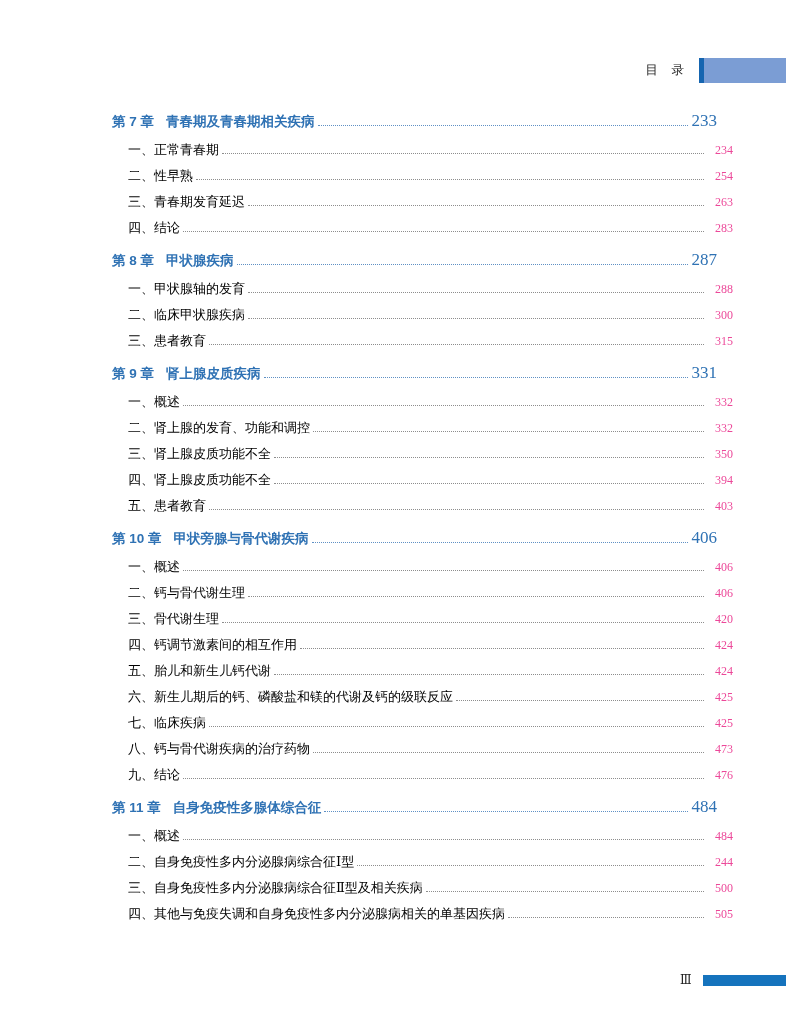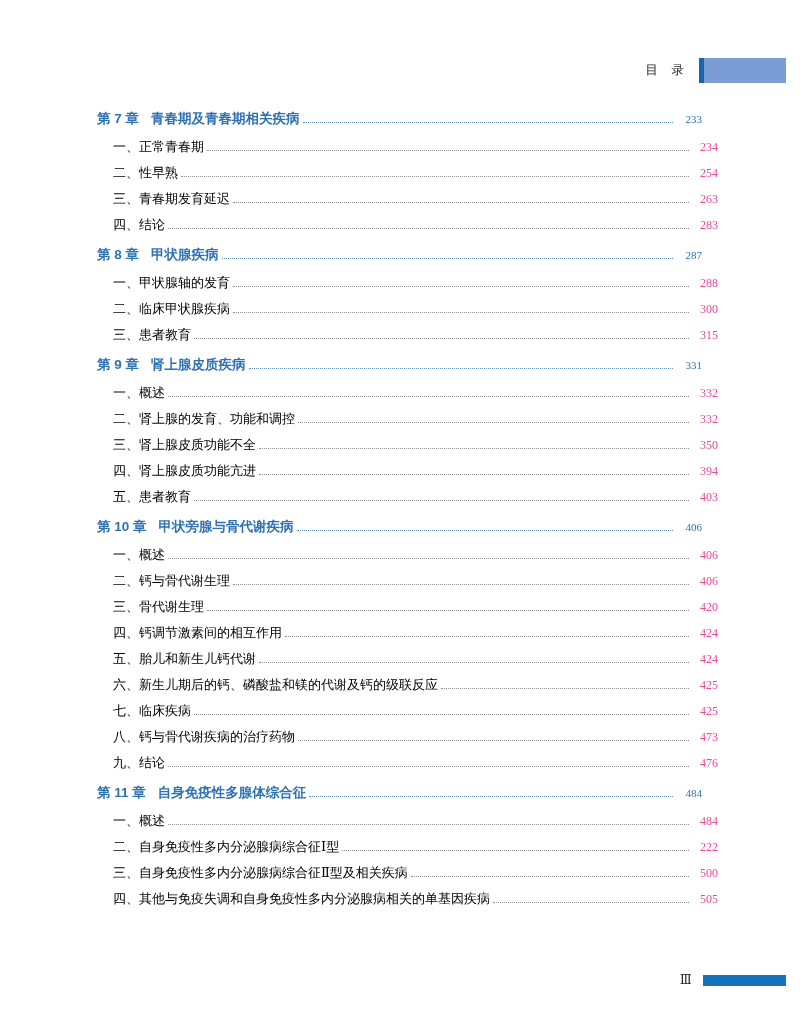--- a/index.html
+++ b/index.html
@@ -53,21 +53,21 @@
   }
   .header-bar-fill {
     flex: 1;
     height: 100%;
     background: #7b9dd4;
   }
 
   
   .toc {
     position: absolute;
-    left: 97px;
+    left: 112px;
     top: 112px;
     width: 605px;
   }
 
   .chapter-block {
     margin-bottom: 16px;
   }
   .chapter-block:last-child { margin-bottom: 12px; }
 
   .toc-row {
@@ -93,21 +93,21 @@
   }
   .chapter-row .row-leader {
     flex: 1;
     border-bottom: 1.6px dotted #5f90c4;
     margin: 0 3px 3px 3px;
     min-width: 10px;
   }
   .chapter-row .row-page {
     color: #2f72b4;
     font-weight: normal;
-    font-size: 11px;
+    font-size: 17px;
     min-width: 26px;
     text-align: right;
     font-family: "Liberation Serif", "DejaVu Serif", serif;
   }
 
   
   .section-row {
     padding-left: 16px;
     padding-bottom: 12px;
   }
@@ -234,21 +234,21 @@
           <span class="row-title">二、肾上腺的发育、功能和调控</span>
           <span class="row-leader"></span>
           <span class="row-page">332</span>
         </div>
         <div class="toc-row section-row">
           <span class="row-title">三、肾上腺皮质功能不全</span>
           <span class="row-leader"></span>
           <span class="row-page">350</span>
         </div>
         <div class="toc-row section-row">
-          <span class="row-title">四、肾上腺皮质功能亢进</span>
+          <span class="row-title">四、肾上腺皮质功能不全</span>
           <span class="row-leader"></span>
           <span class="row-page">394</span>
         </div>
         <div class="toc-row section-row">
           <span class="row-title">五、患者教育</span>
           <span class="row-leader"></span>
           <span class="row-page">403</span>
         </div>
       </div>
       <div class="chapter-block">
@@ -312,21 +312,21 @@
           <span class="row-page">484</span>
         </div>
         <div class="toc-row section-row">
           <span class="row-title">一、概述</span>
           <span class="row-leader"></span>
           <span class="row-page">484</span>
         </div>
         <div class="toc-row section-row">
           <span class="row-title">二、自身免疫性多内分泌腺病综合征Ⅰ型</span>
           <span class="row-leader"></span>
-          <span class="row-page">222</span>
+          <span class="row-page">244</span>
         </div>
         <div class="toc-row section-row">
           <span class="row-title">三、自身免疫性多内分泌腺病综合征Ⅱ型及相关疾病</span>
           <span class="row-leader"></span>
           <span class="row-page">500</span>
         </div>
         <div class="toc-row section-row">
           <span class="row-title">四、其他与免疫失调和自身免疫性多内分泌腺病相关的单基因疾病</span>
           <span class="row-leader"></span>
           <span class="row-page">505</span>

